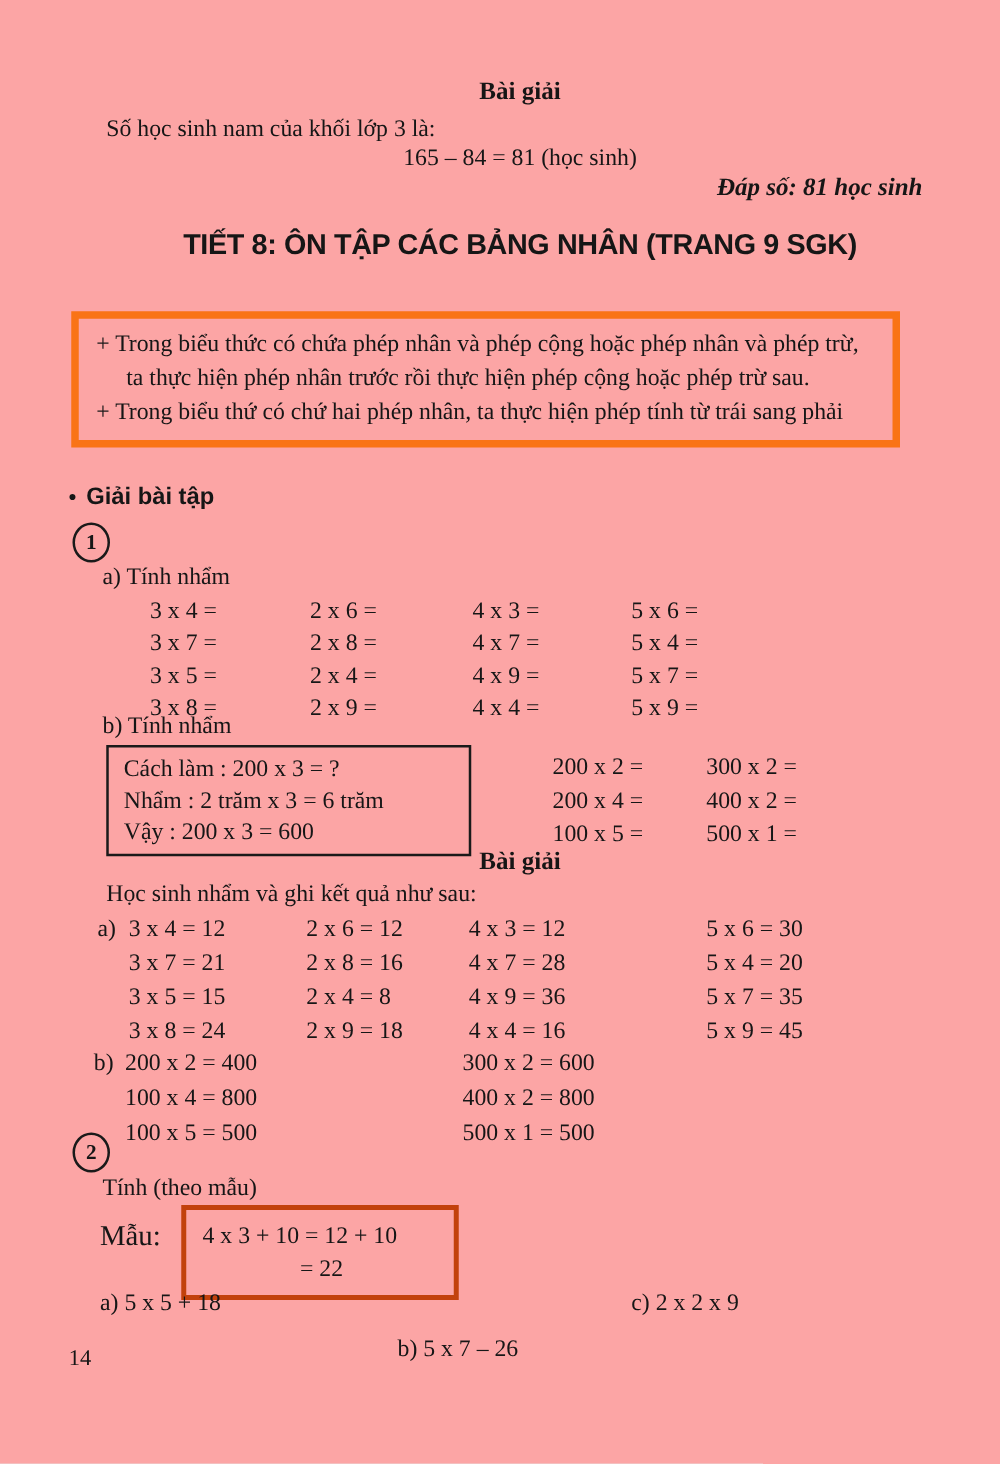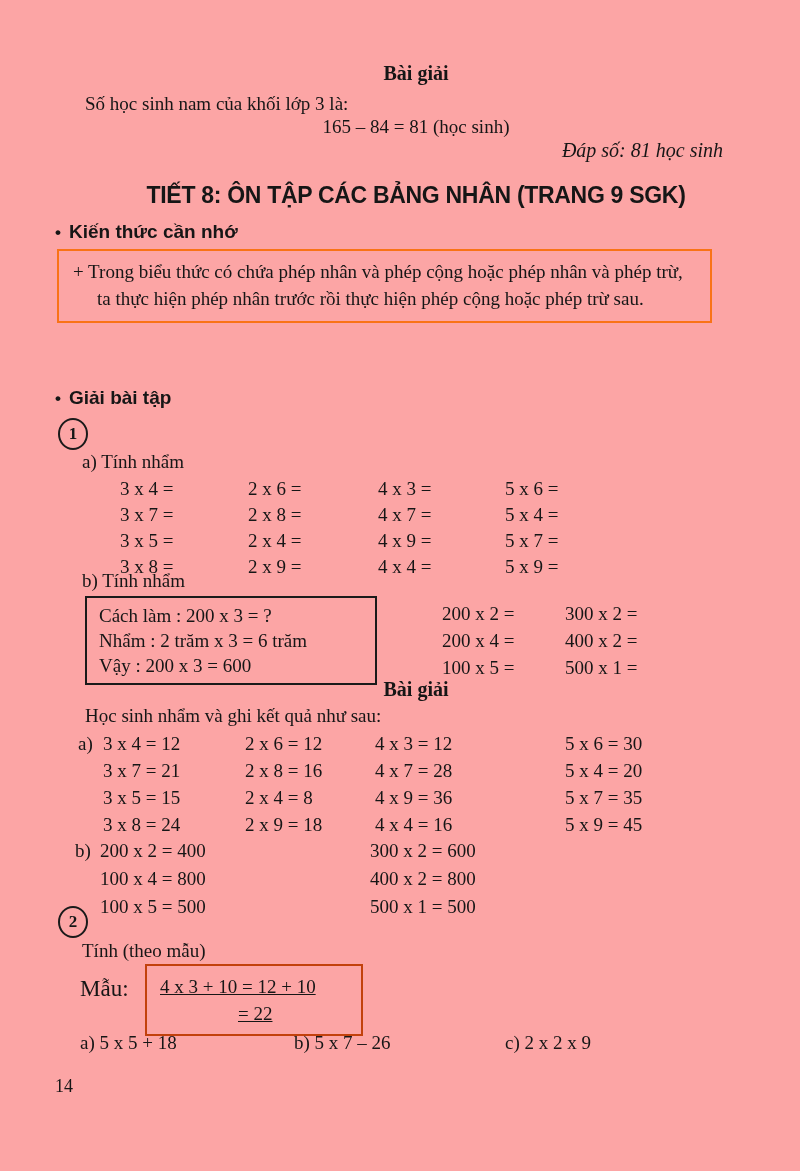--- a/index.html
+++ b/index.html
@@ -6,34 +6,34 @@
   #page{
     position:relative;width:800px;height:1171px;background:#fca5a5;
     font-family:"Liberation Serif","DejaVu Serif",serif;color:#161616;
     overflow:hidden;margin:0 auto;padding-left:32px;
   }
   .abs{position:absolute;}
   .center{left:0;width:100%;text-align:center;}
   .sol-head{top:62px;font-size:20px;font-weight:bold;}
   .sol-line1{top:93px;left:85px;font-size:19px;}
   .sol-line2{top:116px;font-size:19px;}
-  .sol-answer{top:139px;right:109px;font-size:20px;font-weight:normal;font-style:italic;}
+  .sol-answer{top:139px;right:94px;font-size:20px;font-weight:bold;font-style:italic;}
   .lesson-title{
     top:182px;margin:0;font-family:"Liberation Sans","DejaVu Sans",sans-serif;
     font-size:23px;font-weight:bold;letter-spacing:-0.3px;
   }
   .sec-head{
     font-family:"Liberation Sans","DejaVu Sans",sans-serif;
     font-size:19px;font-weight:bold;left:55px;
   }
   .sec-head .bullet{font-size:17px;margin-right:8px;}
   .kienthuc{top:221px;}
   .giaibt{top:387px;}
   .kbox{
-    top:249px;left:57px;width:622px;border:2px solid #f97316;
+    top:249px;left:57px;width:622px;border:6px solid #f97316;
     padding:7px 15px 9px 14px;font-size:19px;line-height:27px;
   }
   .kbox p{margin:0;padding-left:24px;text-indent:-24px;}
   .circle{
     width:26px;height:28px;border:2.5px solid #1a1a1a;border-radius:50%;
     display:flex;align-items:center;justify-content:center;
     font-size:17px;font-weight:bold;left:58px;
   }
   .c1{top:418px;}
   .c2{top:906px;}
@@ -59,49 +59,47 @@
     grid-template-columns:25px 142px 130px 190px auto;grid-auto-rows:27px;
     font-size:19px;
   }
   .answers-b{
     top:840px;left:75px;display:grid;
     grid-template-columns:25px 270px auto;grid-auto-rows:28px;font-size:19px;
   }
   .ex2-instr{top:940px;left:82px;font-size:19px;}
   .mau-label{top:976px;left:80px;font-size:23px;}
   .mau-box{
-    top:964px;left:145px;width:188px;border:2px solid #c2410c;
-    padding:7px 13px;font-size:19px;line-height:27px;white-space:nowrap;text-decoration:underline;
+    top:964px;left:145px;width:188px;border:4px solid #c2410c;
+    padding:7px 13px;font-size:19px;line-height:27px;white-space:nowrap;
   }
   .mau-line2{padding-left:78px;}
   .ex2-items{top:1032px;left:0;width:100%;height:26px;font-size:19px;}
   .ex2-items span{position:absolute;}
   .item-a{left:80px;}
-  .item-b{left:294px;}
+  .item-b{left:318px;margin-top:37px;}
   .item-c{left:505px;}
   .pagenum{top:1076px;left:55px;font-size:18px;}
 </style>
 </head>
 <body>
 
 <div id="page">
 
   <div class="abs center sol-head">Bài giải</div>
   <div class="abs sol-line1">Số học sinh nam của khối lớp 3 là:</div>
   <div class="abs center sol-line2">165 – 84 = 81 (học sinh)</div>
   <div class="abs sol-answer">Đáp số: 81 học sinh</div>
 
   <h1 class="abs center lesson-title">TIẾT 8: ÔN TẬP CÁC BẢNG NHÂN (TRANG 9 SGK)</h1>
 
-  <div class="abs sec-head kienthuc">
-    <span class="bullet">•</span><span>Kiến thức cần nhớ</span>
-  </div>
 
   <div class="abs kbox">
     <p>+ Trong biểu thức có chứa phép nhân và phép cộng hoặc phép nhân và phép trừ, ta thực hiện phép nhân trước rồi thực hiện phép cộng hoặc phép trừ sau.</p>
+    <p>+ Trong biểu thứ có chứ hai phép nhân, ta thực hiện phép tính từ trái sang phải</p>
   </div>
 
   <div class="abs sec-head giaibt">
     <span class="bullet">•</span><span>Giải bài tập</span>
   </div>
 
   <div class="abs circle c1">1</div>
 
   <div class="abs ex1a-label">a) Tính nhẩm</div>
 

